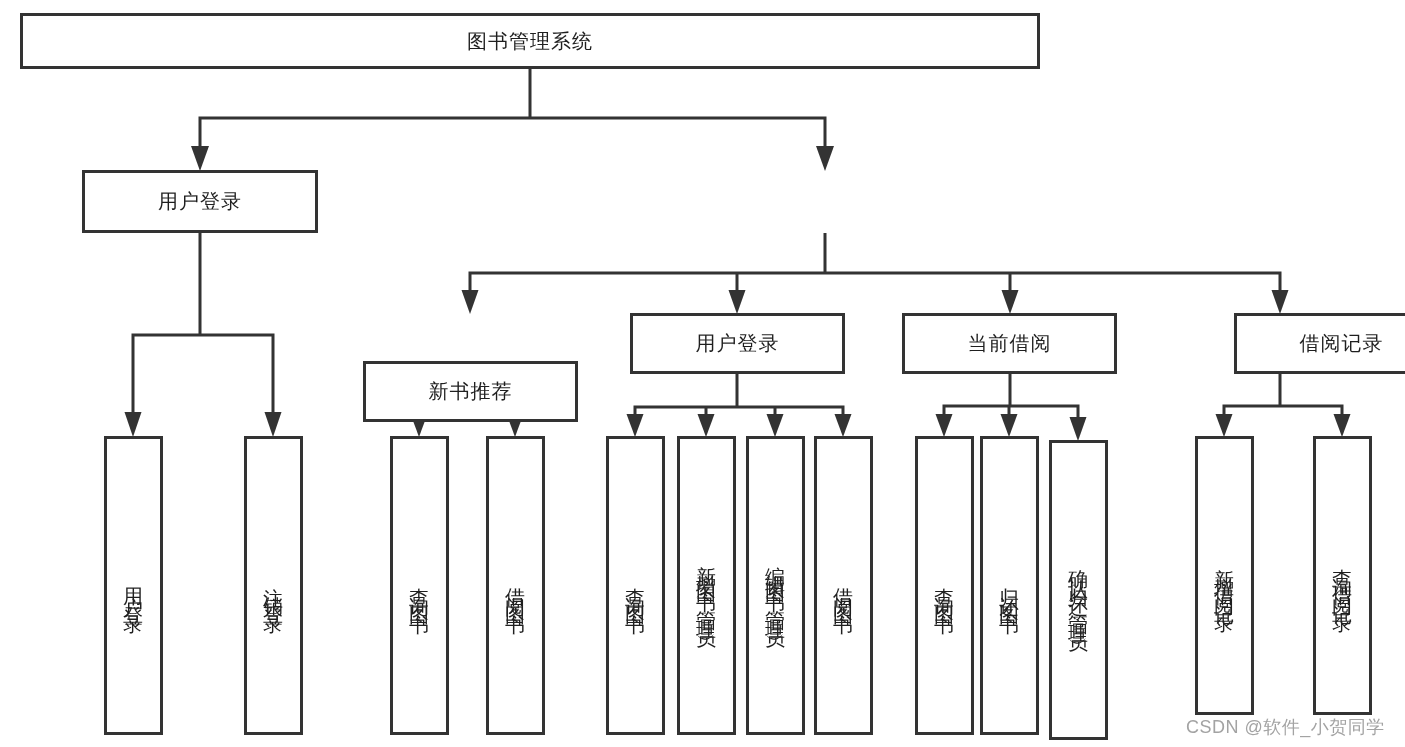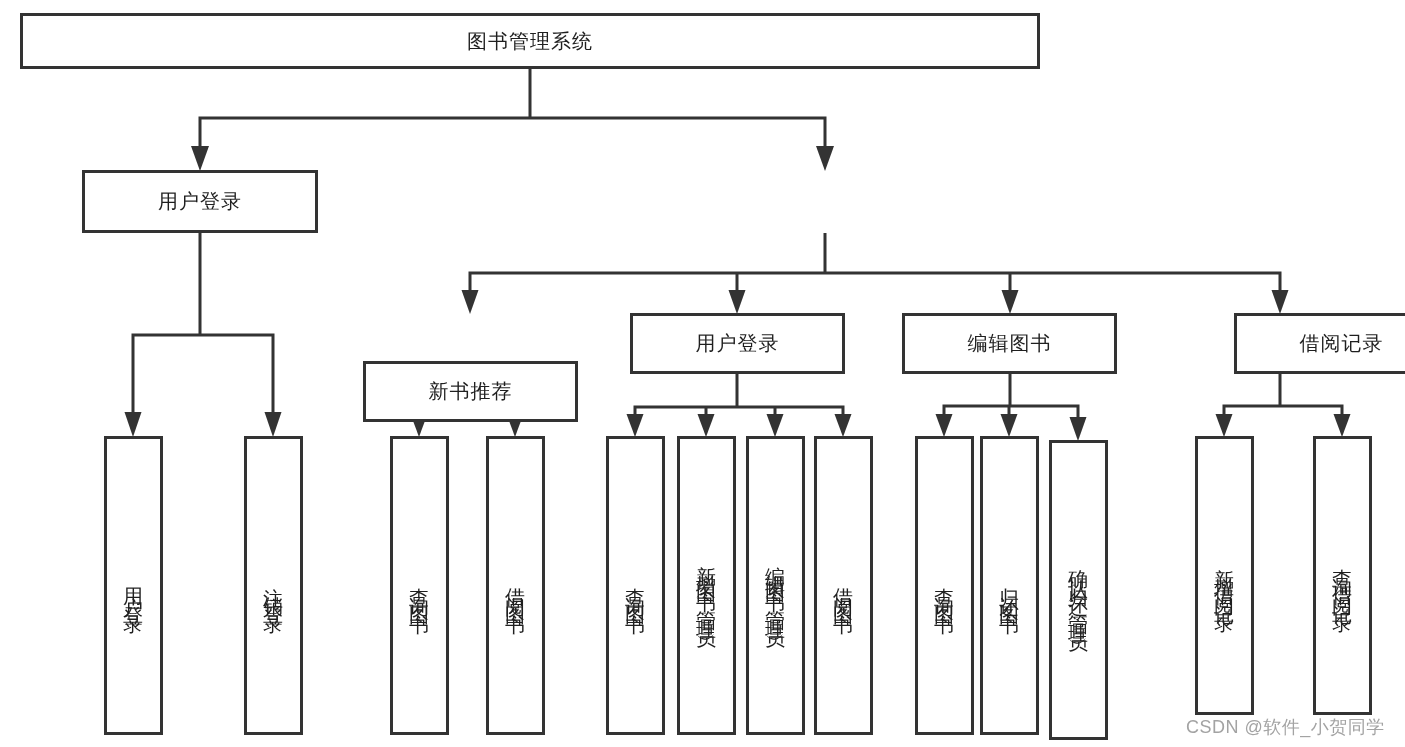--- a/index.html
+++ b/index.html
@@ -78,21 +78,21 @@
     <span class="lbl">用户登录</span>
   </div>
 
   <div class="node h" style="left:363px;top:313px;width:215px;height:61px;margin-top:48px;">
     <span class="lbl">新书推荐</span>
   </div>
   <div class="node h" style="left:630px;top:313px;width:215px;height:61px;">
     <span class="lbl">用户登录</span>
   </div>
   <div class="node h" style="left:902px;top:313px;width:215px;height:61px;">
-    <span class="lbl">编辑图书</span>
+    <span class="lbl">当前借阅</span>
   </div>
   <div class="node h" style="left:1234px;top:313px;width:215px;height:61px;">
     <span class="lbl">借阅记录</span>
   </div>
 
   <div class="node v" style="left:104px;top:436px;width:59px;height:299px;">
     <span class="lbl">用户登录</span>
   </div>
   <div class="node v" style="left:244px;top:436px;width:59px;height:299px;">
     <span class="lbl">注销登录</span>

